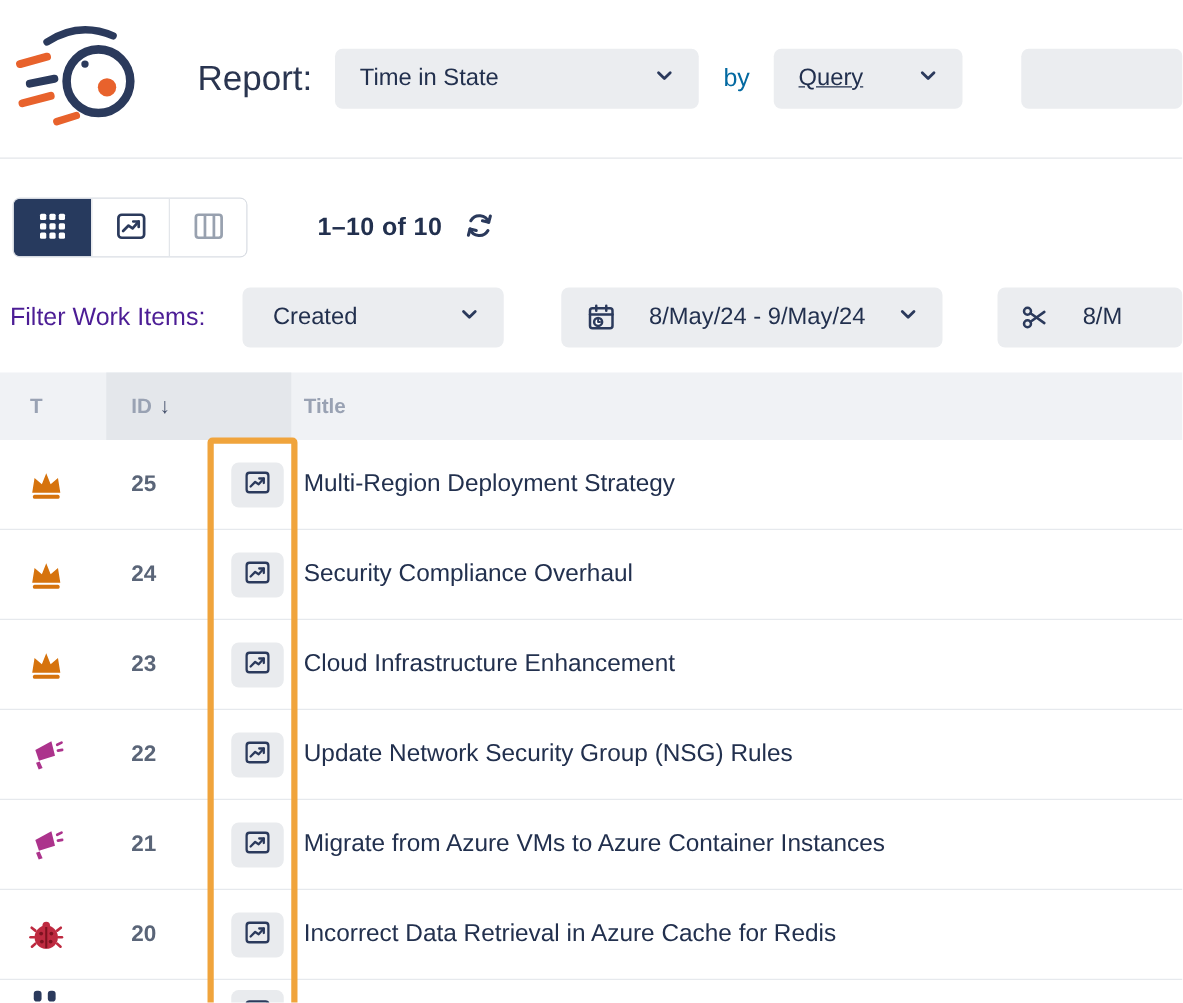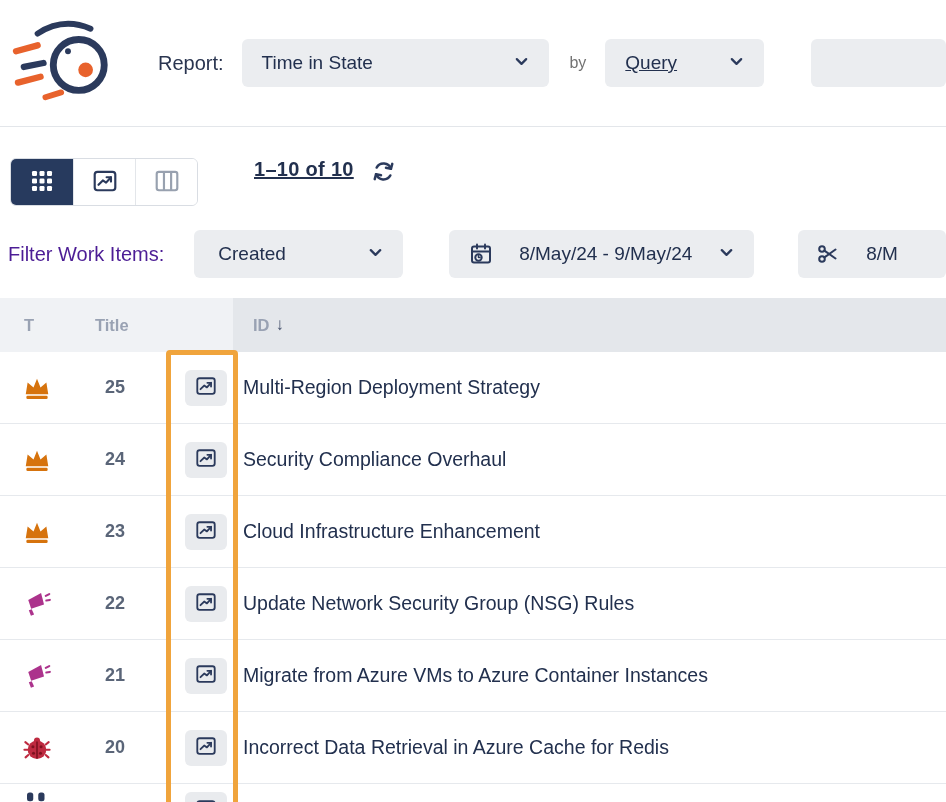--- a/index.html
+++ b/index.html
@@ -19,33 +19,33 @@
   }
   
   .topbar{
     height:127px;
     display:flex;
     align-items:center;
     padding-left:8px;
     border-bottom:1px solid #E3E6EA;
   }
   .logo{width:118px;height:98px;flex:0 0 auto;display:flex;align-items:center;justify-content:center;}
-  .top-label{font-size:20px;color:#2A3550;margin-left:32px;}
-  .by-label{font-size:16px;color:#737373;margin-left:20px;}
+  .top-label{font-size:28px;color:#2A3550;margin-left:32px;}
+  .by-label{font-size:20px;color:#0369a1;margin-left:20px;}
   .dropdown{
     display:flex;align-items:center;justify-content:space-between;
     height:48px;background:var(--dropdown-bg,#EBEDF0);
     border-radius:6px;padding:0 20px;cursor:pointer;gap:14px;
   }
   .dropdown .dd-value{font-size:19px;font-weight:500;color:#22304E;white-space:nowrap;}
   .dd-report{width:322px;margin-left:18px;}
   .dd-group{width:165px;margin-left:19px;text-decoration:underline;}
   .dd-extra{width:140px;margin-left:47px;}
   
-  .toolbar{margin-top:31px;padding-left:10px;display:flex;align-items:flex-start;text-decoration:underline;}
+  .toolbar{margin-top:31px;padding-left:10px;display:flex;align-items:center;}
   .view-toggle{display:flex;border:1px solid #D9DDE3;border-radius:6px;overflow:hidden;}
   .view-btn{
     width:62px;height:46px;display:flex;align-items:center;justify-content:center;
     background:#fff;border:none;border-left:1px solid #E3E6EA;cursor:pointer;
   }
   .view-btn:first-child{border-left:none;}
   .view-btn.active{background:var(--active-view-bg,#273A5E);}
   .items-count{margin-left:56px;font-size:20px;font-weight:700;color:#22304E;letter-spacing:.3px;white-space:nowrap;}
   .refresh-btn{margin-left:16px;background:none;border:none;cursor:pointer;display:flex;align-items:center;}
   
@@ -226,25 +226,25 @@
         <line x1="8.4" y1="15.4" x2="19.5" y2="7.5"></line>
       </svg>
     </span>
     <span class="dd-value">8/M</span>
   </div>
 </div>
 
 <div class="table">
   <div class="thead">
     <div class="th th-type">T</div>
-    <div class="th th-title">Title</div>
     <div class="th th-id">
       <span>ID</span>
       <span class="sort-arrow">↓</span>
     </div>
+    <div class="th th-title">Title</div>
   </div>
   <div>
   <div class="trow">
     <div class="cell-type">
       <span class="type-icon">
             <svg viewBox="0 0 24 24" width="30" height="30">
       <path fill="#D6730D" d="M3 17 L4.5 7.5 L9.2 11.5 L12 4.5 L14.8 11.5 L19.5 7.5 L21 17 Z"></path>
       <rect x="3.5" y="18.2" width="17" height="2.6" rx="1" fill="#D6730D"></rect>
     </svg>
           </span>

